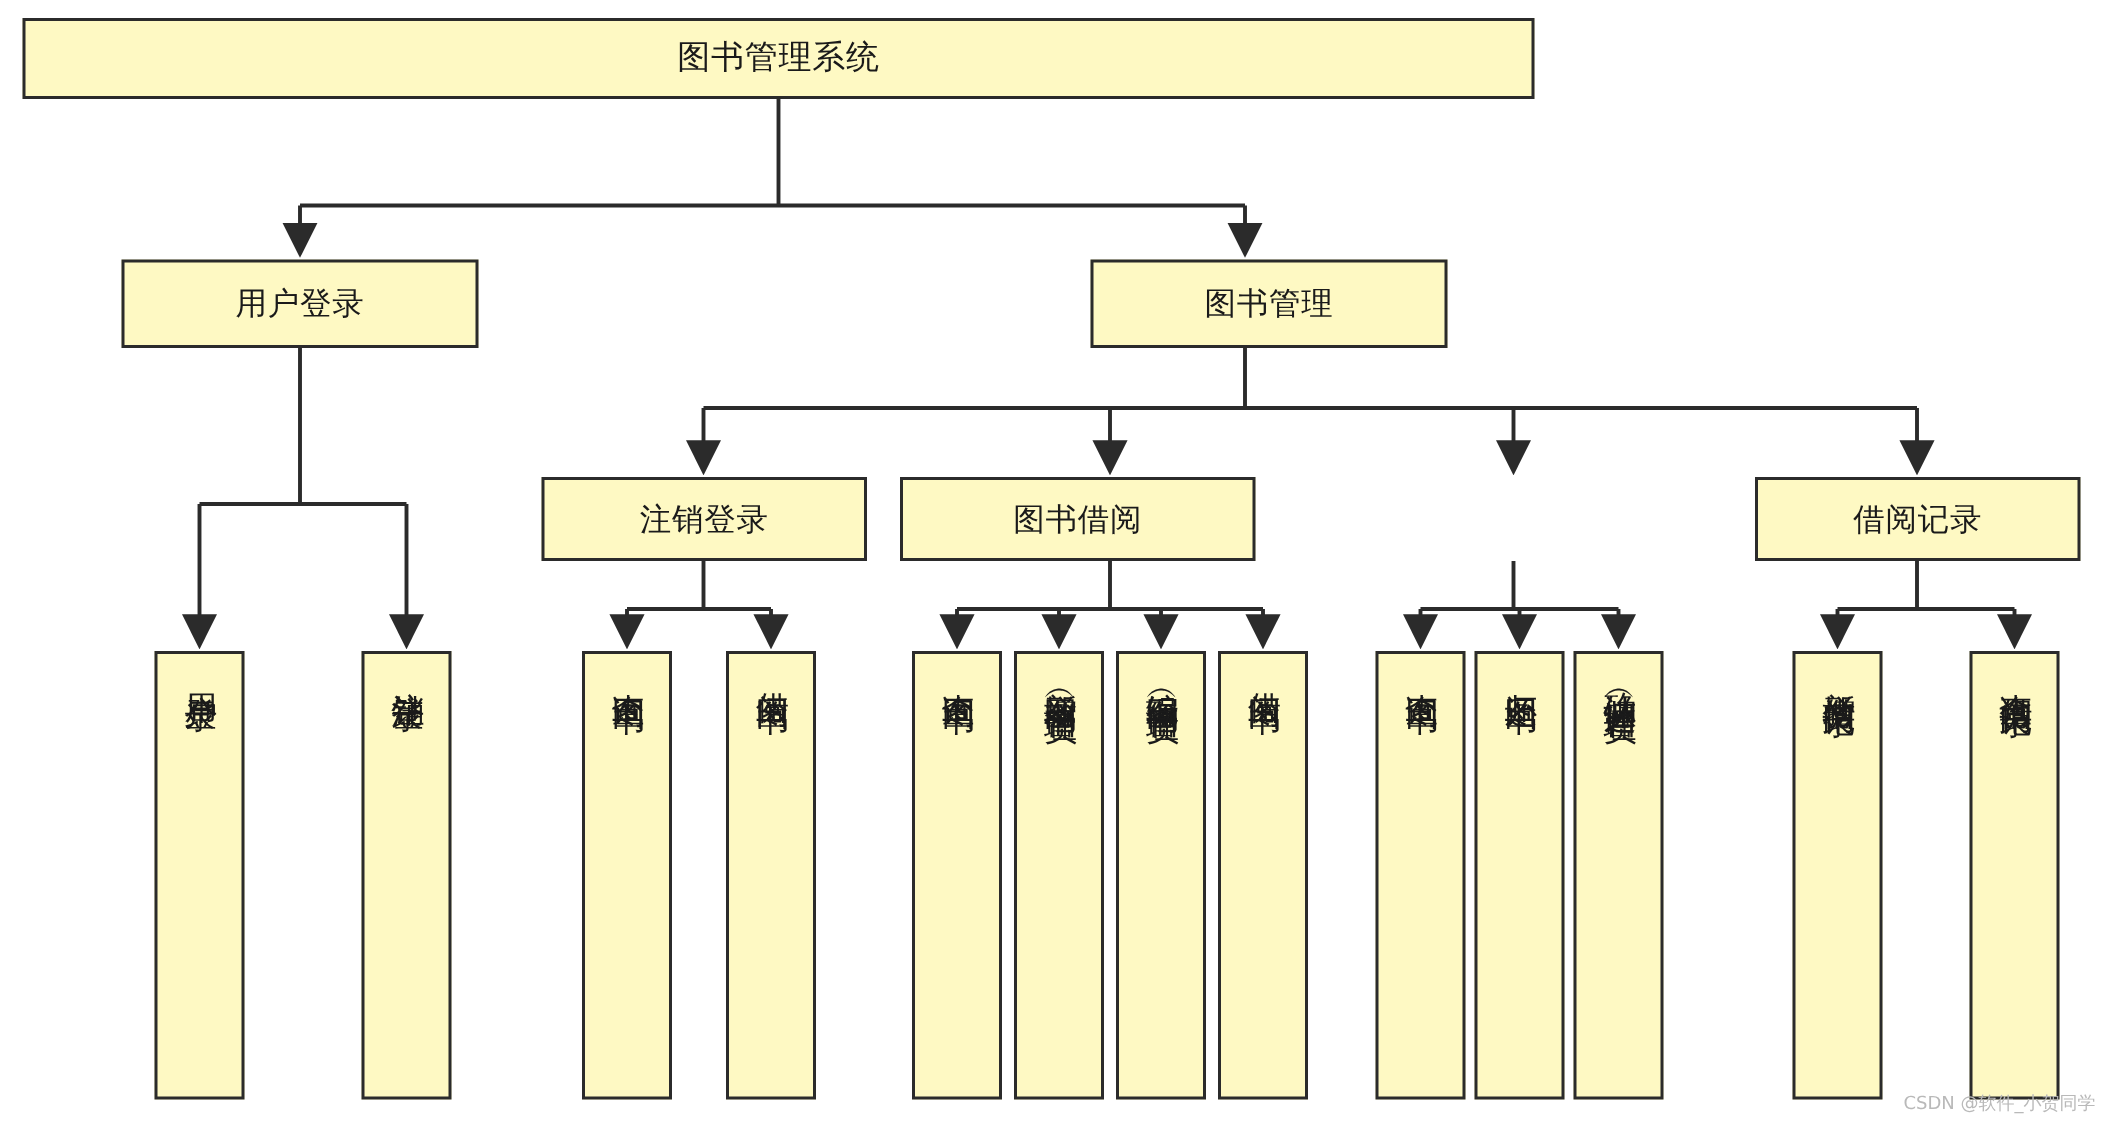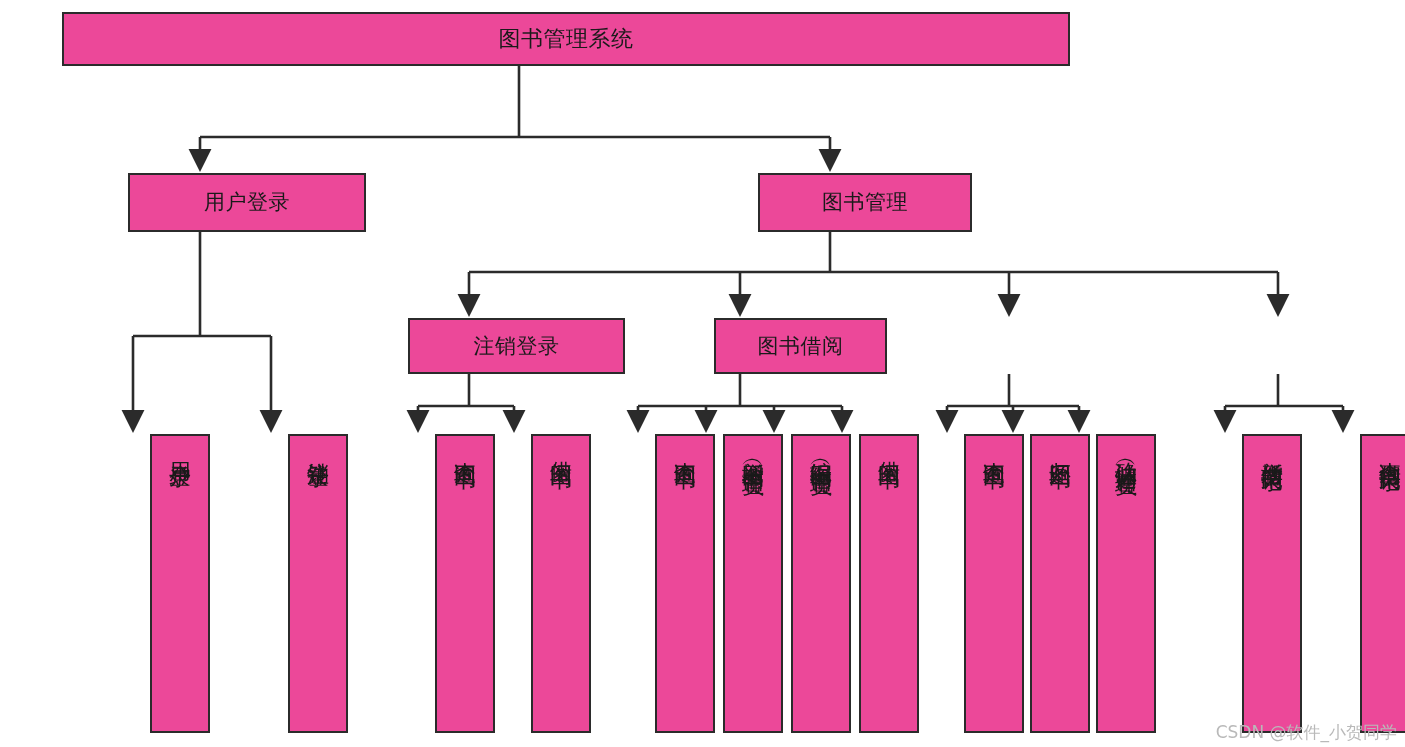--- a/index.html
+++ b/index.html
@@ -22,28 +22,27 @@
     position: absolute;
     left: 0;
     top: 0;
     width: 1405px;
     height: 747px;
     pointer-events: none;
   }
   .node {
     position: absolute;
     box-sizing: border-box;
-    background: #ec4899;
+    background: #fef9c3;
     border: 2px solid #2b2b2b;
     display: flex;
     align-items: center;
     justify-content: center;
     color: #1a1a1a;
     z-index: 2;
-    margin-left: 47px;
   }
   .node-label {
     display: block;
     text-align: center;
     line-height: 1.15;
     white-space: nowrap;
   }
   
   .node.horiz .node-label {
     font-size: 21px;
@@ -63,21 +62,21 @@
     text-orientation: upright;
     font-size: 22px;
     line-height: 1.0;
     letter-spacing: 2px;
     white-space: nowrap;
   }
   #watermark {
     position: absolute;
     right: 8px;
     bottom: 3px;
-    font-size: 17px;
+    font-size: 12px;
     color: #b9b9b9;
     z-index: 5;
     user-select: none;
     white-space: nowrap;
   }
 </style>
 </head>
 <body>
 
 <div id="canvas" style="background: rgb(255, 255, 255);">
@@ -132,29 +131,32 @@
     </g>
   </svg>
 
   <div class="node horiz root" style="left: 15px; top: 12px; width: 1008px; height: 54px; border-color: rgb(43, 43, 43); color: rgb(26, 26, 26);">
     <span class="node-label">图书管理系统</span>
   </div>
 
   <div class="node horiz" style="left: 81px; top: 173px; width: 238px; height: 59px; border-color: rgb(43, 43, 43); color: rgb(26, 26, 26);">
     <span class="node-label">用户登录</span>
   </div>
-  <div class="node horiz" style="left: 711px; top: 173px; width: 214px; height: 59px; border-color: rgb(43, 43, 43); color: rgb(26, 26, 26);">
+  <div class="node horiz" style="left: 727px; top: 173px; width: 238px; height: 59px; border-color: rgb(43, 43, 43); color: rgb(26, 26, 26);">
     <span class="node-label">图书管理</span>
   </div>
 
   <div class="node horiz" style="left: 361px; top: 318px; width: 217px; height: 56px; border-color: rgb(43, 43, 43); color: rgb(26, 26, 26);">
     <span class="node-label">注销登录</span>
   </div>
-  <div class="node horiz" style="left: 667px; top: 318px; width: 173px; height: 56px; border-color: rgb(43, 43, 43); color: rgb(26, 26, 26);">
+  <div class="node horiz" style="left: 600px; top: 318px; width: 237px; height: 56px; border-color: rgb(43, 43, 43); color: rgb(26, 26, 26);">
     <span class="node-label">图书借阅</span>
+  </div>
+  <div class="node horiz" style="left: 1170px; top: 318px; width: 217px; height: 56px; border-color: rgb(43, 43, 43); color: rgb(26, 26, 26);">
+    <span class="node-label">借阅记录</span>
   </div>
 
   <div class="node vert" style="left: 103px; top: 434px; width: 60px; height: 299px; border-color: rgb(43, 43, 43); color: rgb(26, 26, 26);">
     <span class="node-label">用户登录</span>
   </div>
   <div class="node vert" style="left: 241px; top: 434px; width: 60px; height: 299px; border-color: rgb(43, 43, 43); color: rgb(26, 26, 26);">
     <span class="node-label">注销登录</span>
   </div>
   <div class="node vert" style="left: 388px; top: 434px; width: 60px; height: 299px; border-color: rgb(43, 43, 43); color: rgb(26, 26, 26);">
     <span class="node-label">查询图书</span>

